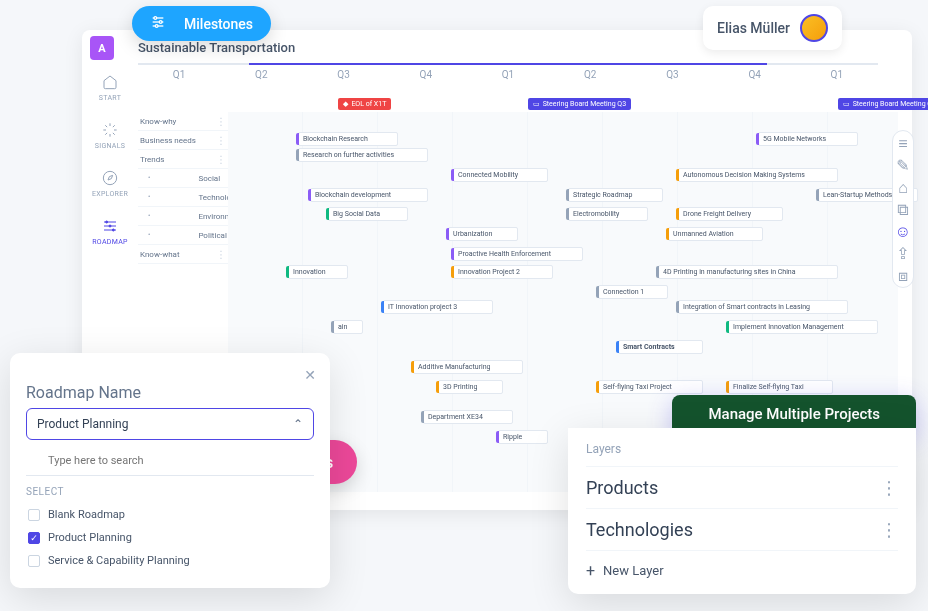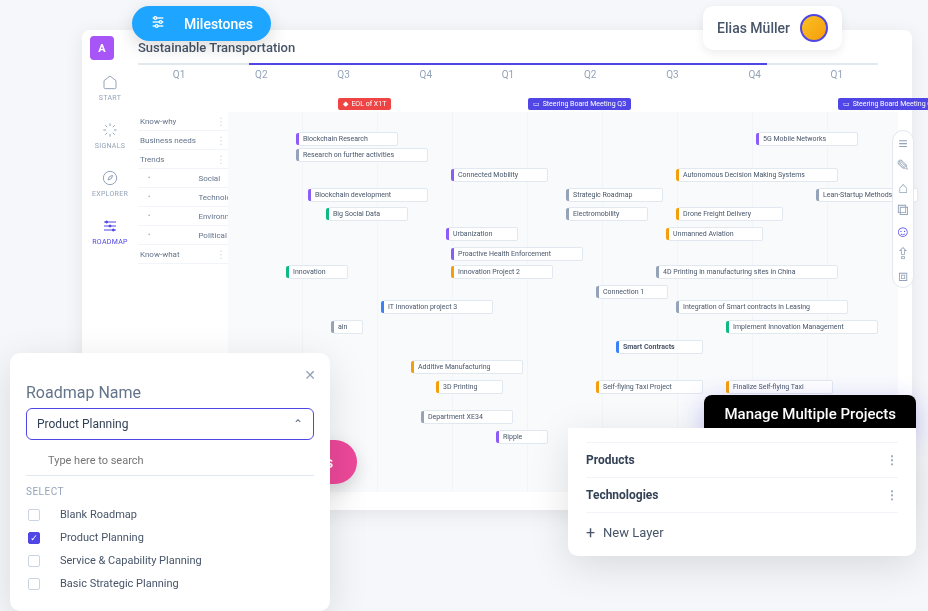--- a/index.html
+++ b/index.html
@@ -44,44 +44,44 @@
 .bar.blue { background: #3b82f6; }
 
 .right-toolbar { position: absolute; top: 130px; right: 14px; width: 22px; background: #fff; border: 1px solid #e2e8f0; border-radius: 12px; padding: 6px 0; display: flex; flex-direction: column; align-items: center; gap: 10px; z-index: 6; }
 .right-toolbar .tool { width: 12px; height: 12px; color: #94a3b8; cursor: pointer; display:flex; align-items:center; justify-content:center; }
 .right-toolbar .tool.active { color: #4f46e5; }
 
 
 .pill { position: absolute; border-radius: 999px; padding: 8px 18px; color: #fff; font-size: 14px; font-weight: 500; display: flex; align-items: center; gap: 18px; box-shadow: 0 6px 18px rgba(0,0,0,0.15); }
 .pill-blue { background: #1ea5ff; top: 6px; left: 132px; }
 .pill-pink { background: #ec4899; top: 440px; left: 200px; padding: 10px 24px; font-size: 16px; }
-.pill-indigo { background: #000000; top: 395px; right: 12px; border-radius: 8px 8px 0 0; padding: 10px 20px; font-size: 15px; box-shadow: 0 6px 24px rgba(79,70,229,0.3); }
+.pill-indigo { background: #14532d; top: 395px; right: 12px; border-radius: 8px 8px 0 0; padding: 10px 36px; font-size: 15px; box-shadow: 0 6px 24px rgba(79,70,229,0.3); }
 
 
 .user-card { position: absolute; top: 6px; right: 86px; background: #fff; border-radius: 10px; padding: 8px 14px; display: flex; align-items: center; gap: 10px; font-size: 14px; color: #475569; font-weight: 500; box-shadow: 0 3px 10px rgba(0,0,0,0.08); z-index: 20; }
 .avatar { width: 28px; height: 28px; border-radius: 50%; background: linear-gradient(135deg, #fbbf24, #f59e0b); border: 2px solid #4f46e5; }
 
 
 .modal { position: absolute; top: 353px; left: 10px; width: 320px; background: #fff; border-radius: 10px; box-shadow: 0 10px 40px rgba(0,0,0,0.12); padding: 16px; z-index: 30; }
 .modal-title { font-size: 15px; color: #334155; font-weight: 500; }
 .modal-close { position: absolute; top: 14px; right: 14px; color: #94a3b8; cursor: pointer; font-size: 14px; }
 .modal-label { font-size: 16px; color: #64748b; margin-top: 14px; margin-bottom: 6px; }
 .modal-input { width: 100%; border: 1.5px solid #4f46e5; border-radius: 6px; padding: 8px 10px; font-size: 12px; color: #334155; display: flex; justify-content: space-between; align-items: center; }
 .modal-search { width: 100%; border: none; border-bottom: 1px solid #e2e8f0; padding: 8px 4px 8px 22px; font-size: 11px; color: #94a3b8; margin-top: 6px; position: relative; }
 .search-icon-wrap { position: relative; }
 .search-icon-wrap::before { content: "⌕"; position: absolute; left: 4px; top: 12px; color: #94a3b8; font-size: 13px; }
 .section-label { font-size: 10px; color: #94a3b8; letter-spacing: 0.5px; margin-top: 10px; margin-bottom: 6px; }
-.option-row { display: flex; align-items: center; gap: 20px; padding: 5px 2px; font-size: 11px; color: #475569; cursor: pointer; }
+.option-row { display: flex; align-items: center; gap: 8px; padding: 5px 2px; font-size: 11px; color: #475569; cursor: pointer; }
 .checkbox { width: 12px; height: 12px; border: 1px solid #cbd5e1; border-radius: 2px; display: inline-flex; align-items: center; justify-content: center; }
 .checkbox.checked { background: #4f46e5; border-color: #4f46e5; color: #fff; font-size: 9px; }
 
 
 .layers-panel { position: absolute; top: 428px; right: 12px; width: 348px; background: #fff; border-radius: 0 0 10px 10px; box-shadow: 0 10px 40px rgba(0,0,0,0.12); padding: 14px 18px; z-index: 25; }
 .layers-title { font-size: 12px; color: #94a3b8; margin-bottom: 10px; }
-.layer-row { display: flex; justify-content: space-between; align-items: center; padding: 10px 0; font-size: 12px; color: #334155; border-top: 1px solid #f1f5f9; cursor: pointer; font-weight: bold; }
+.layer-row { display: flex; justify-content: space-between; align-items: center; padding: 10px 0; font-size: 18px; color: #334155; border-top: 1px solid #f1f5f9; cursor: pointer; }
 .new-layer { display: flex; align-items: center; gap: 8px; font-size: 13px; color: #475569; padding-top: 10px; border-top: 1px solid #f1f5f9; cursor: pointer; }
 </style>
 </head>
 <body>
 
 <div class="app-window"></div>
 
 <div class="logo-badge">
   <span>A</span>
 </div>
@@ -367,30 +367,27 @@
         <span>Blank Roadmap</span>
       </div>
       <div class="option-row">
         <span class="checkbox checked">✓</span>
         <span>Product Planning</span>
       </div>
       <div class="option-row">
         <span class="checkbox"></span>
         <span>Service &amp; Capability Planning</span>
       </div>
-      <div class="option-row">
-        <span class="checkbox"></span>
-        <span>Basic Strategic Planning</span>
-      </div>
     </div>
 
   <div style="clear:both"></div>
 </div>
 
 <div class="layers-panel">
+  <div class="layers-title">Layers</div>
   <div id="layers-list">
       <div class="layer-row">
         <span>Products</span>
         <span style="color:#94a3b8;">⋮</span>
       </div>
       <div class="layer-row">
         <span>Technologies</span>
         <span style="color:#94a3b8;">⋮</span>
       </div>
     </div>

